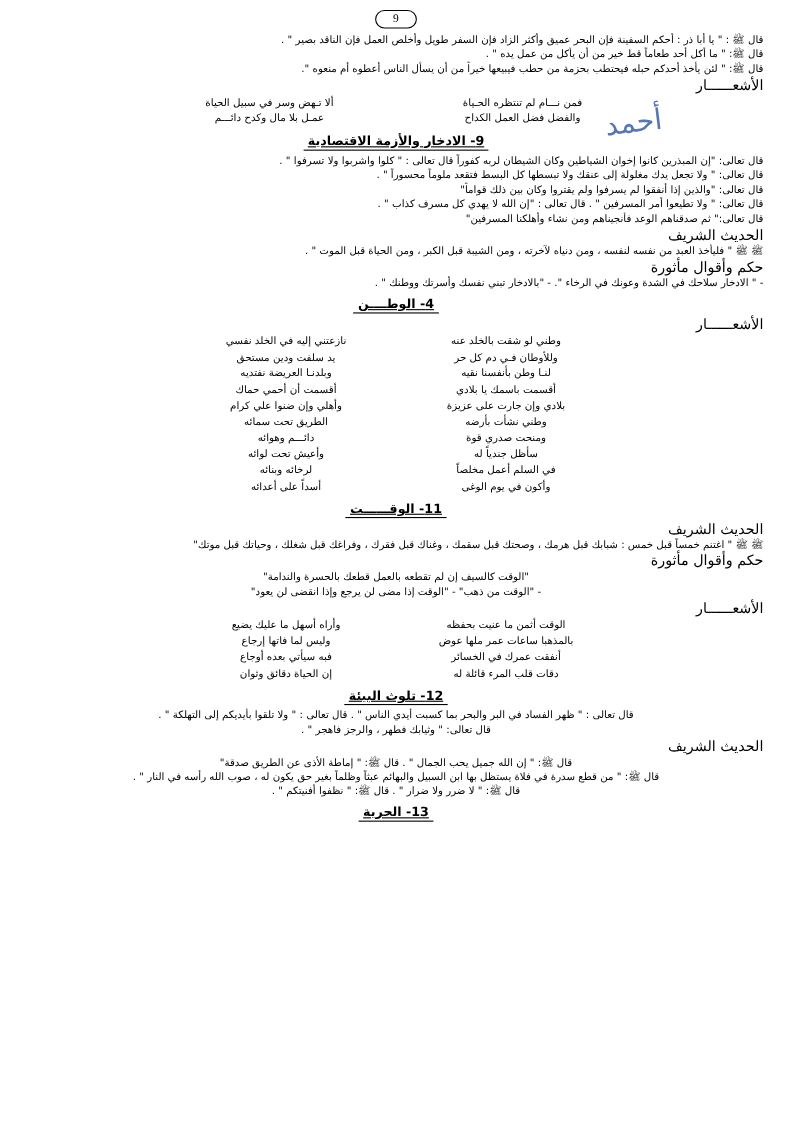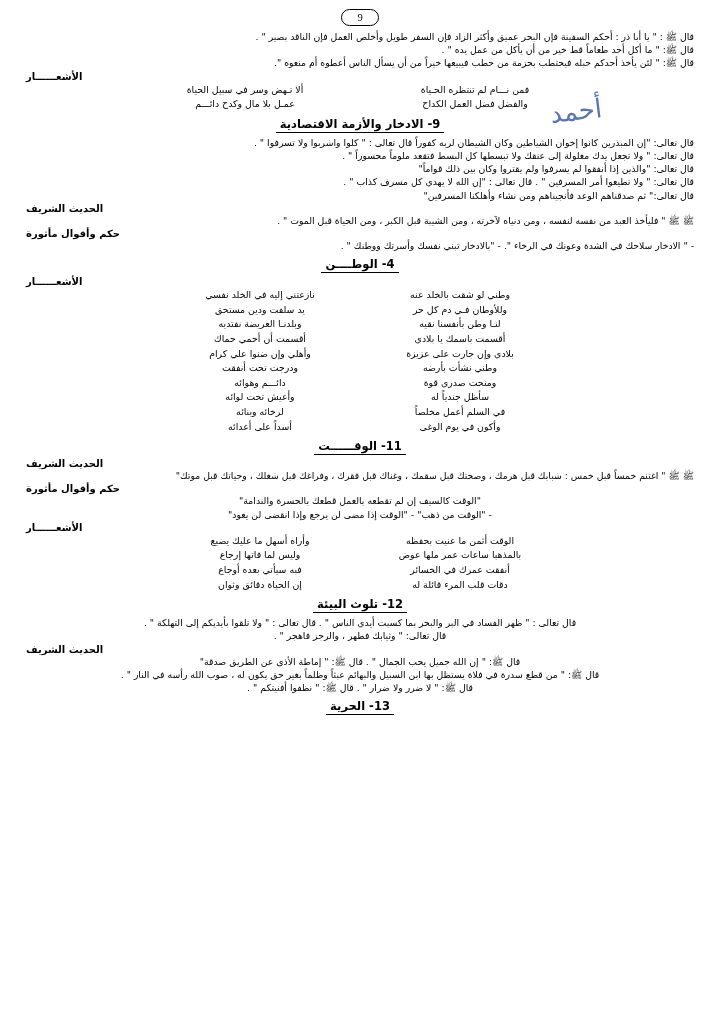--- a/index.html
+++ b/index.html
@@ -55,20 +55,21 @@
   .section-head {
     text-align: center;
     font-weight: bold;
     font-size: 11.5px;
     margin: 5px 0 3px 0;
   }
   .section-head span {
     border-bottom: 1.2px solid #000;
     padding: 0 4px 1px 4px;
     display: inline-block;
+    text-decoration: underline;
   }
   
   .poem {
     margin: 1px auto 1px auto;
     width: 430px;
   }
   .poem-row {
     display: flex;
     justify-content: space-between;
     font-size: 9.4px;
@@ -76,23 +77,23 @@
   }
   .poem-row .c {
     width: 50%;
     text-align: center;
     white-space: nowrap;
   }
   .poem-narrow { width: 400px; }
   .poem-wide { width: 460px; }
   
   .rowlabel {
-    font-weight: bold;
-    font-size: 10px;
-    text-align: left;
+    font-weight: normal;
+    font-size: 13px;
+    text-align: right;
     margin-top: 1px;
   }
   
   .signature {
     position: absolute;
     top: 96px;
     right: 118px;
     color: #3b5fa8;
     font-family: "DejaVu Serif", serif;
     font-size: 26px;
@@ -167,21 +168,21 @@
       <div class="poem-row">
         <div class="c">أقسمت باسمك يا بلادي</div>
         <div class="c">أقسمت أن أحمي حماك</div>
       </div>
       <div class="poem-row">
         <div class="c">بلادي وإن جارت على عزيزة</div>
         <div class="c">وأهلي وإن ضنوا علي كرام</div>
       </div>
       <div class="poem-row">
         <div class="c">وطني نشأت بأرضه</div>
-        <div class="c">ودرجت تحت أنفقت</div>
+        <div class="c">الطريق تحت سمائه</div>
       </div>
       <div class="poem-row">
         <div class="c">ومنحت صدري قوة</div>
         <div class="c">دائـــم وهوائه</div>
       </div>
       <div class="poem-row">
         <div class="c">سأظل جندياً له</div>
         <div class="c">وأعيش تحت لوائه</div>
       </div>
       <div class="poem-row">

